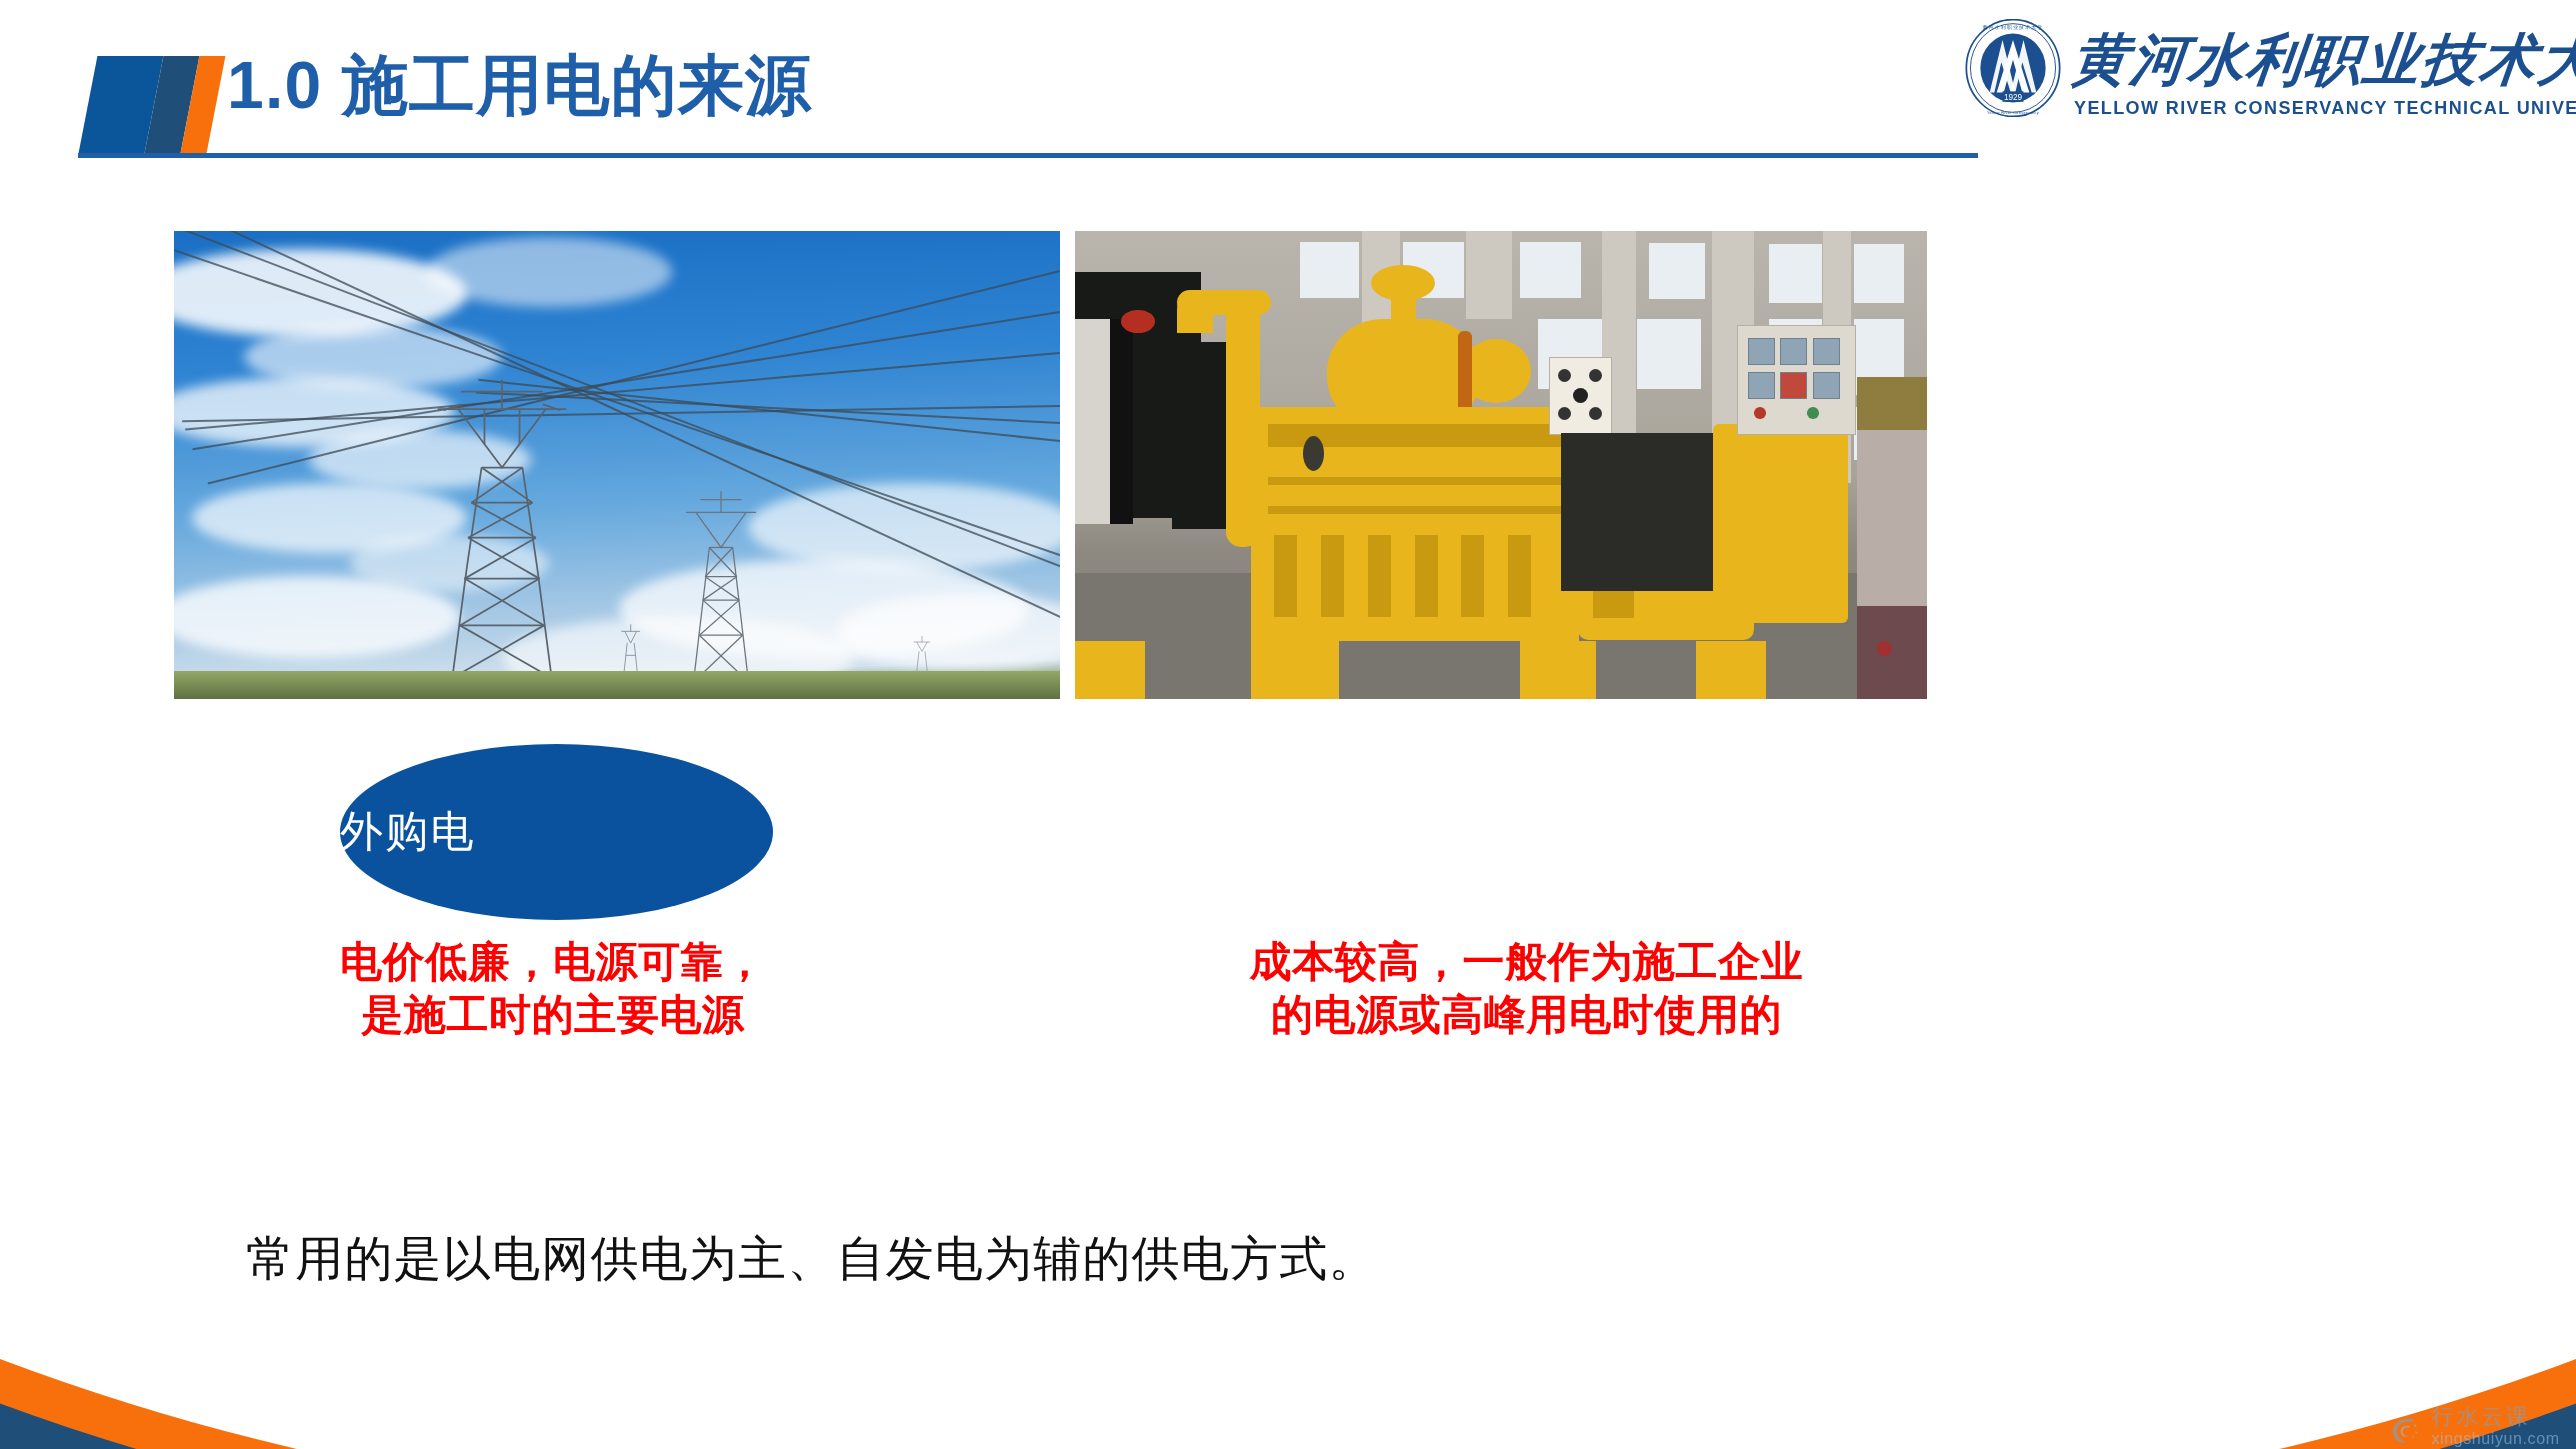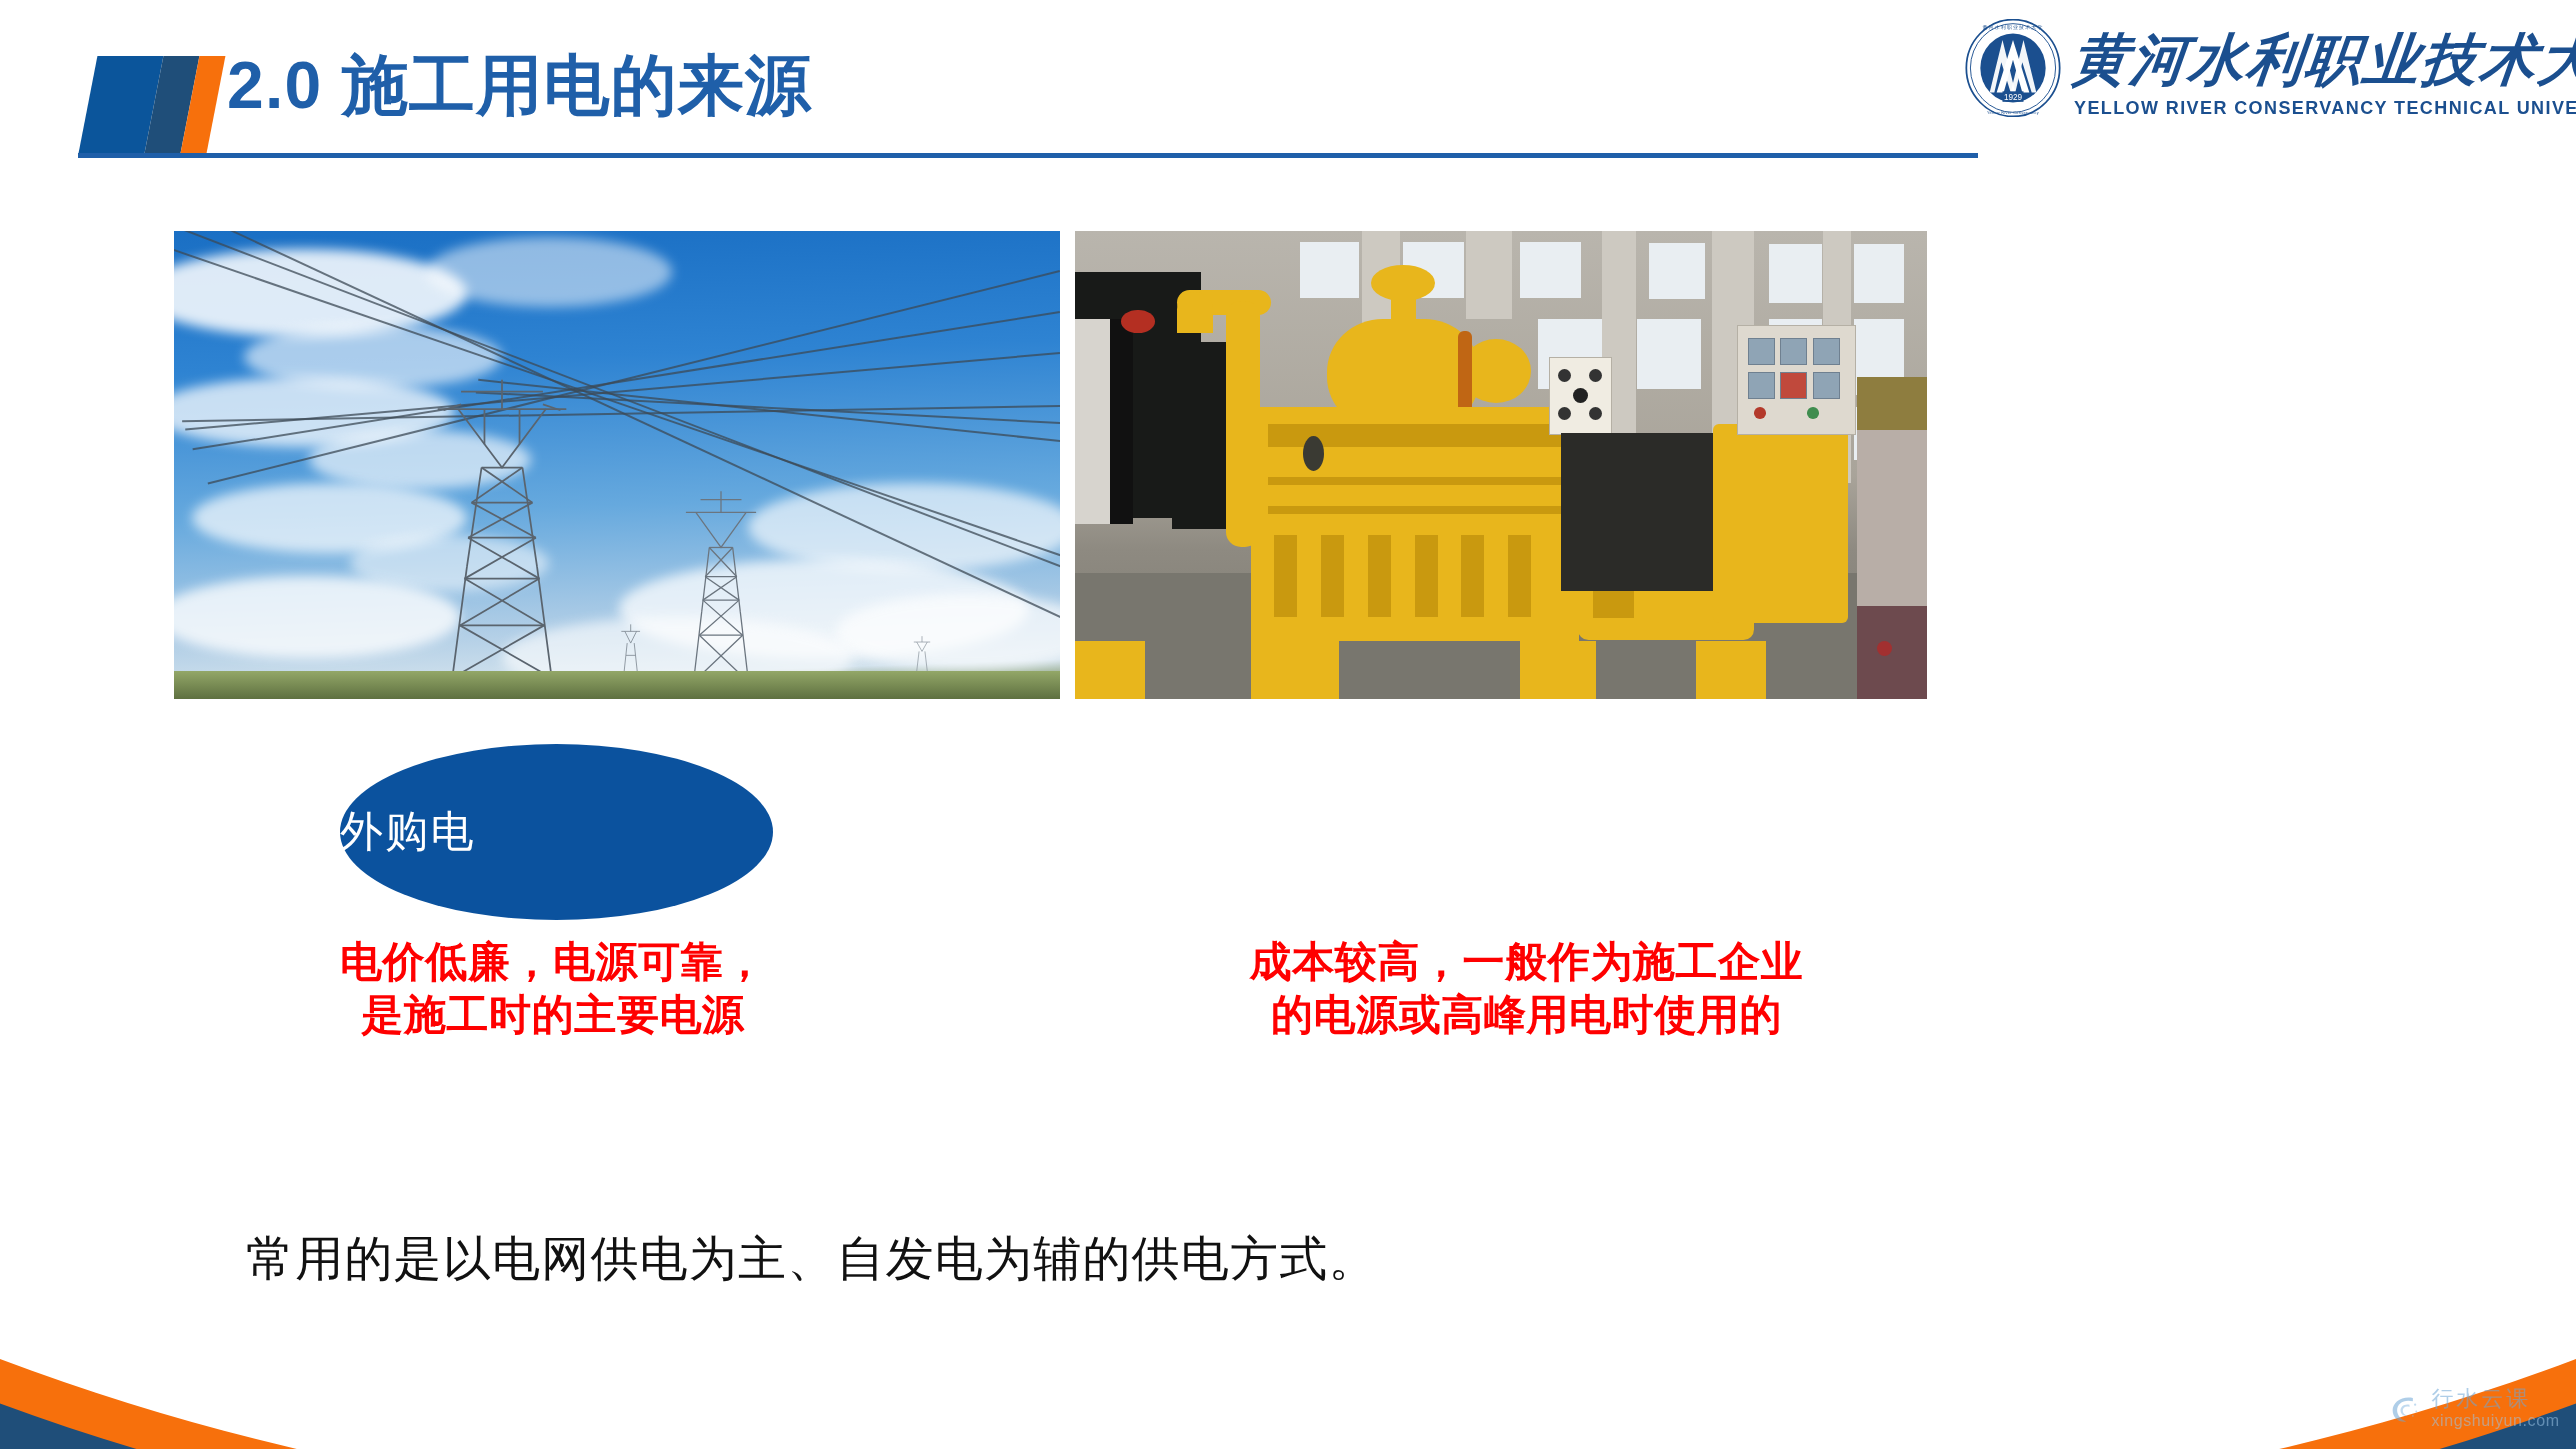--- a/index.html
+++ b/index.html
@@ -101,38 +101,38 @@
   .bottom-note{
     position:absolute;left:246px;top:1227px;
     font-size:48px;color:#111;letter-spacing:1.2px;white-space:nowrap;
   }
 
   
   .footer{position:absolute;left:0;bottom:0;width:2576px;height:146px;overflow:hidden;}
   .footer svg{display:block;}
 
   
-  .wm{position:absolute;right:16.4px;bottom:20px;display:flex;align-items:center;gap:8.2px;opacity:.55;}
+  .wm{position:absolute;right:16.4px;bottom:2px;display:flex;align-items:flex-end;gap:8.2px;opacity:.55;}
   .wm-wave{width:36px;height:36px;}
   .wm-txt{display:flex;flex-direction:column;line-height:1;}
   .wm-cn{font-size:22px;color:#6FA7D6;letter-spacing:2.9px;}
   .wm-en{font-size:16px;color:#9CC4E4;letter-spacing:0.6px;margin-top:3.5px;}
 </style>
 </head>
 <body>
 
 <div class="slide">
 
   <div class="accent-group">
     <div class="accent-bar accent-1"></div>
     <div class="accent-bar accent-2"></div>
     <div class="accent-bar accent-3"></div>
   </div>
 
-  <div class="page-title">2.0 施工用电的来源</div>
+  <div class="page-title">1.0 施工用电的来源</div>
   <div class="title-rule"></div>
 
   <div class="logo">
     <svg class="logo-mark" viewBox="0 0 168 168">
       <ellipse cx="84" cy="84" rx="80" ry="83" fill="none" stroke="#1B4F8F" stroke-width="3"></ellipse>
       <ellipse cx="84" cy="84" rx="73" ry="76" fill="none" stroke="#1B4F8F" stroke-width="1.6"></ellipse>
       <ellipse cx="84" cy="84" rx="56" ry="59" fill="#1B4F8F"></ellipse>
       <path d="M84 36 L112 126 L100 126 L84 70 L68 126 L56 126 Z" fill="#fff"></path>
       <path d="M66 36 L88 126 L80 126 L64 74 L52 126 L44 126 Z" fill="#fff" opacity=".95"></path>
       <path d="M102 36 L124 126 L116 126 L100 74 L88 126 L80 126 Z" fill="#fff" opacity=".95"></path>

